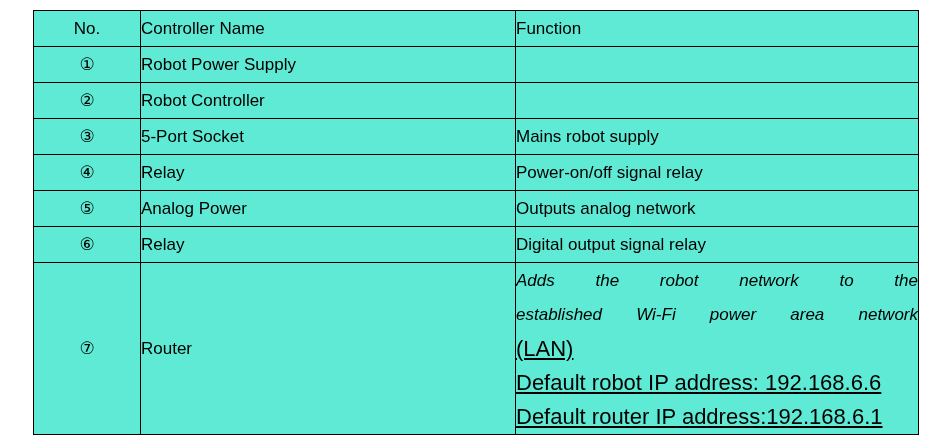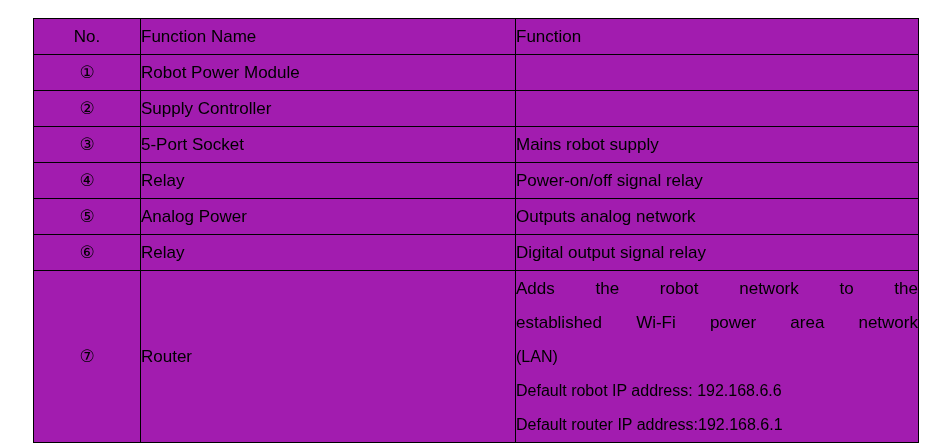--- a/index.html
+++ b/index.html
@@ -17,25 +17,25 @@
   }
   .page {
     position: relative;
     width: 951px;
     height: 448px;
     background: #ffffff;
   }
   table.component-table {
     position: absolute;
     left: 33px;
-    top: 18px;
+    top: 10px;
     width: 885px;
     border-collapse: collapse;
     table-layout: fixed;
-    background: #a21caf;
+    background: #5eead4;
   }
   table.component-table td {
     border: 1px solid #000000;
     font-size: 17px;
     line-height: 34px;
     color: #000000;
     vertical-align: middle;
     padding: 0;
   }
   col.col-no    { width: 107px; }
@@ -77,57 +77,59 @@
   }
   .func-block {
     display: block;
   }
   .func-justified {
     display: block;
     text-align: justify;
     text-align-last: justify;
     line-height: 34px;
     font-size: 17px;
+    font-style: italic;
   }
   .func-line {
     display: block;
     text-align: left;
     line-height: 34px;
-    font-size: 16px;
+    font-size: 22px;
     white-space: nowrap;
+    text-decoration: underline;
   }
 </style>
 </head>
 <body>
 
 <div class="page">
 
   <table class="component-table">
     <colgroup>
       <col class="col-no">
       <col class="col-name">
       <col class="col-func">
     </colgroup>
     <tbody>
 
       <tr class="row-header">
         <td class="cell-no">No.</td>
-        <td class="cell-name">Function Name</td>
+        <td class="cell-name">Controller Name</td>
         <td class="cell-func">Function</td>
       </tr>
 
       <tr>
         <td class="cell-no"><span class="circled">①</span></td>
-        <td class="cell-name">Robot Power Module</td>
+        <td class="cell-name">Robot Power Supply</td>
         <td class="cell-func"></td>
       </tr>
 
       <tr>
         <td class="cell-no"><span class="circled">②</span></td>
-        <td class="cell-name">Supply Controller</td>
+        <td class="cell-name">Robot Controller</td>
         <td class="cell-func"></td>
       </tr>
 
       <tr>
         <td class="cell-no"><span class="circled">③</span></td>
         <td class="cell-name">5-Port Socket</td>
         <td class="cell-func">Mains robot supply</td>
       </tr>
 
       <tr>

